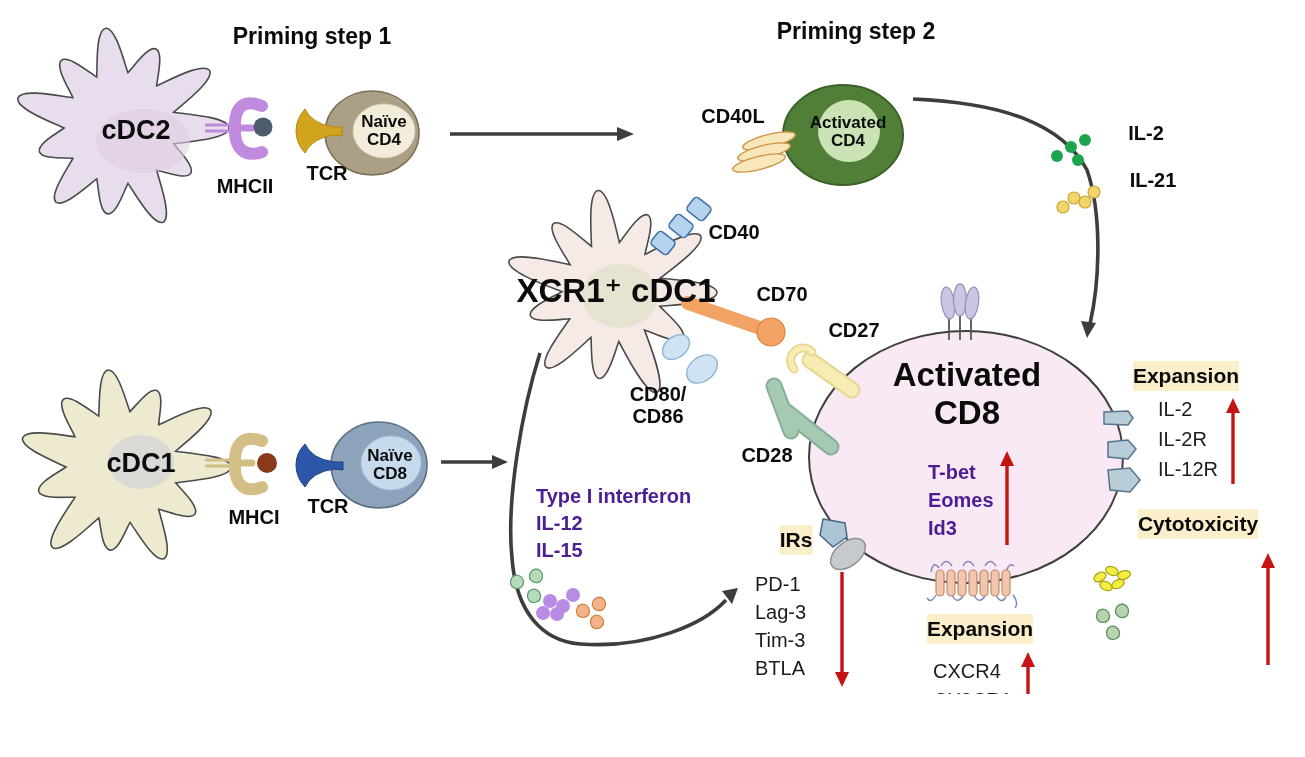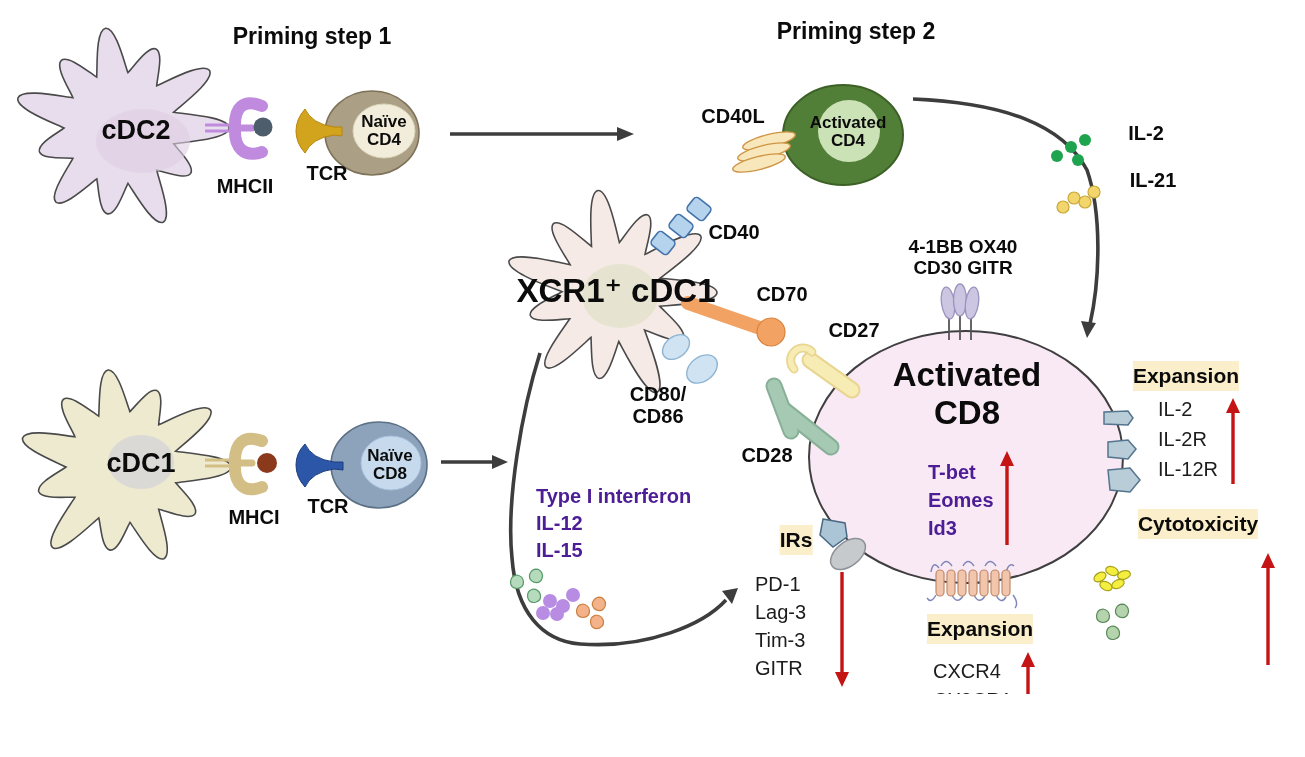--- a/index.html
+++ b/index.html
@@ -262,24 +262,20 @@
 <div class="lbl fs25" style="left:616px;top:291px;">XCR1⁺ cDC1</div>
 <div class="lbl fs20" style="left:734px;top:233px;">CD40</div>
 <div class="lbl fs20" style="left:782px;top:295px;">CD70</div>
 <div class="lbl fs20" style="left:658px;top:406px;">
   <div>CD80/</div>
   <div>CD86</div>
 </div>
 <div class="lbl fs20" style="left:854px;top:331px;">CD27</div>
 <div class="lbl fs20" style="left:767px;top:456px;">CD28</div>
 
-<div class="lbl fs19" style="left:963px;top:258px;">
-  <div>4-1BB OX40</div>
-  <div>CD30 GITR</div>
-</div>
 
 <div class="lbl fs25" style="left:967px;top:394px;line-height:1.15;">
   <div>Activated</div>
   <div>CD8</div>
 </div>
 
 <div class="list bold" style="left:928px;top:458px;line-height:28px;">
   <div>T-bet</div>
   <div>Eomes</div>
   <div>Id3</div>
@@ -292,21 +288,21 @@
   <div>IL-12R</div>
 </div>
 
 <div class="panel-title" style="left:1198px;top:524px;">Cytotoxicity</div>
 
 <div class="panel-title" style="left:784px;top:540px;margin-left:12px;">IRs</div>
 <div class="list" style="left:755px;top:570px;">
   <div>PD-1</div>
   <div>Lag-3</div>
   <div>Tim-3</div>
-  <div>GITR</div>
+  <div>BTLA</div>
 </div>
 
 <div class="panel-title" style="left:980px;top:629px;">Expansion</div>
 <div class="list lh29" style="left:933px;top:657px;">
   <div>CXCR4</div>
   <div>CX3CR1</div>
   <div>MMPs</div>
 </div>
 
 <div class="list bold lh27" style="left:536px;top:483px;">

